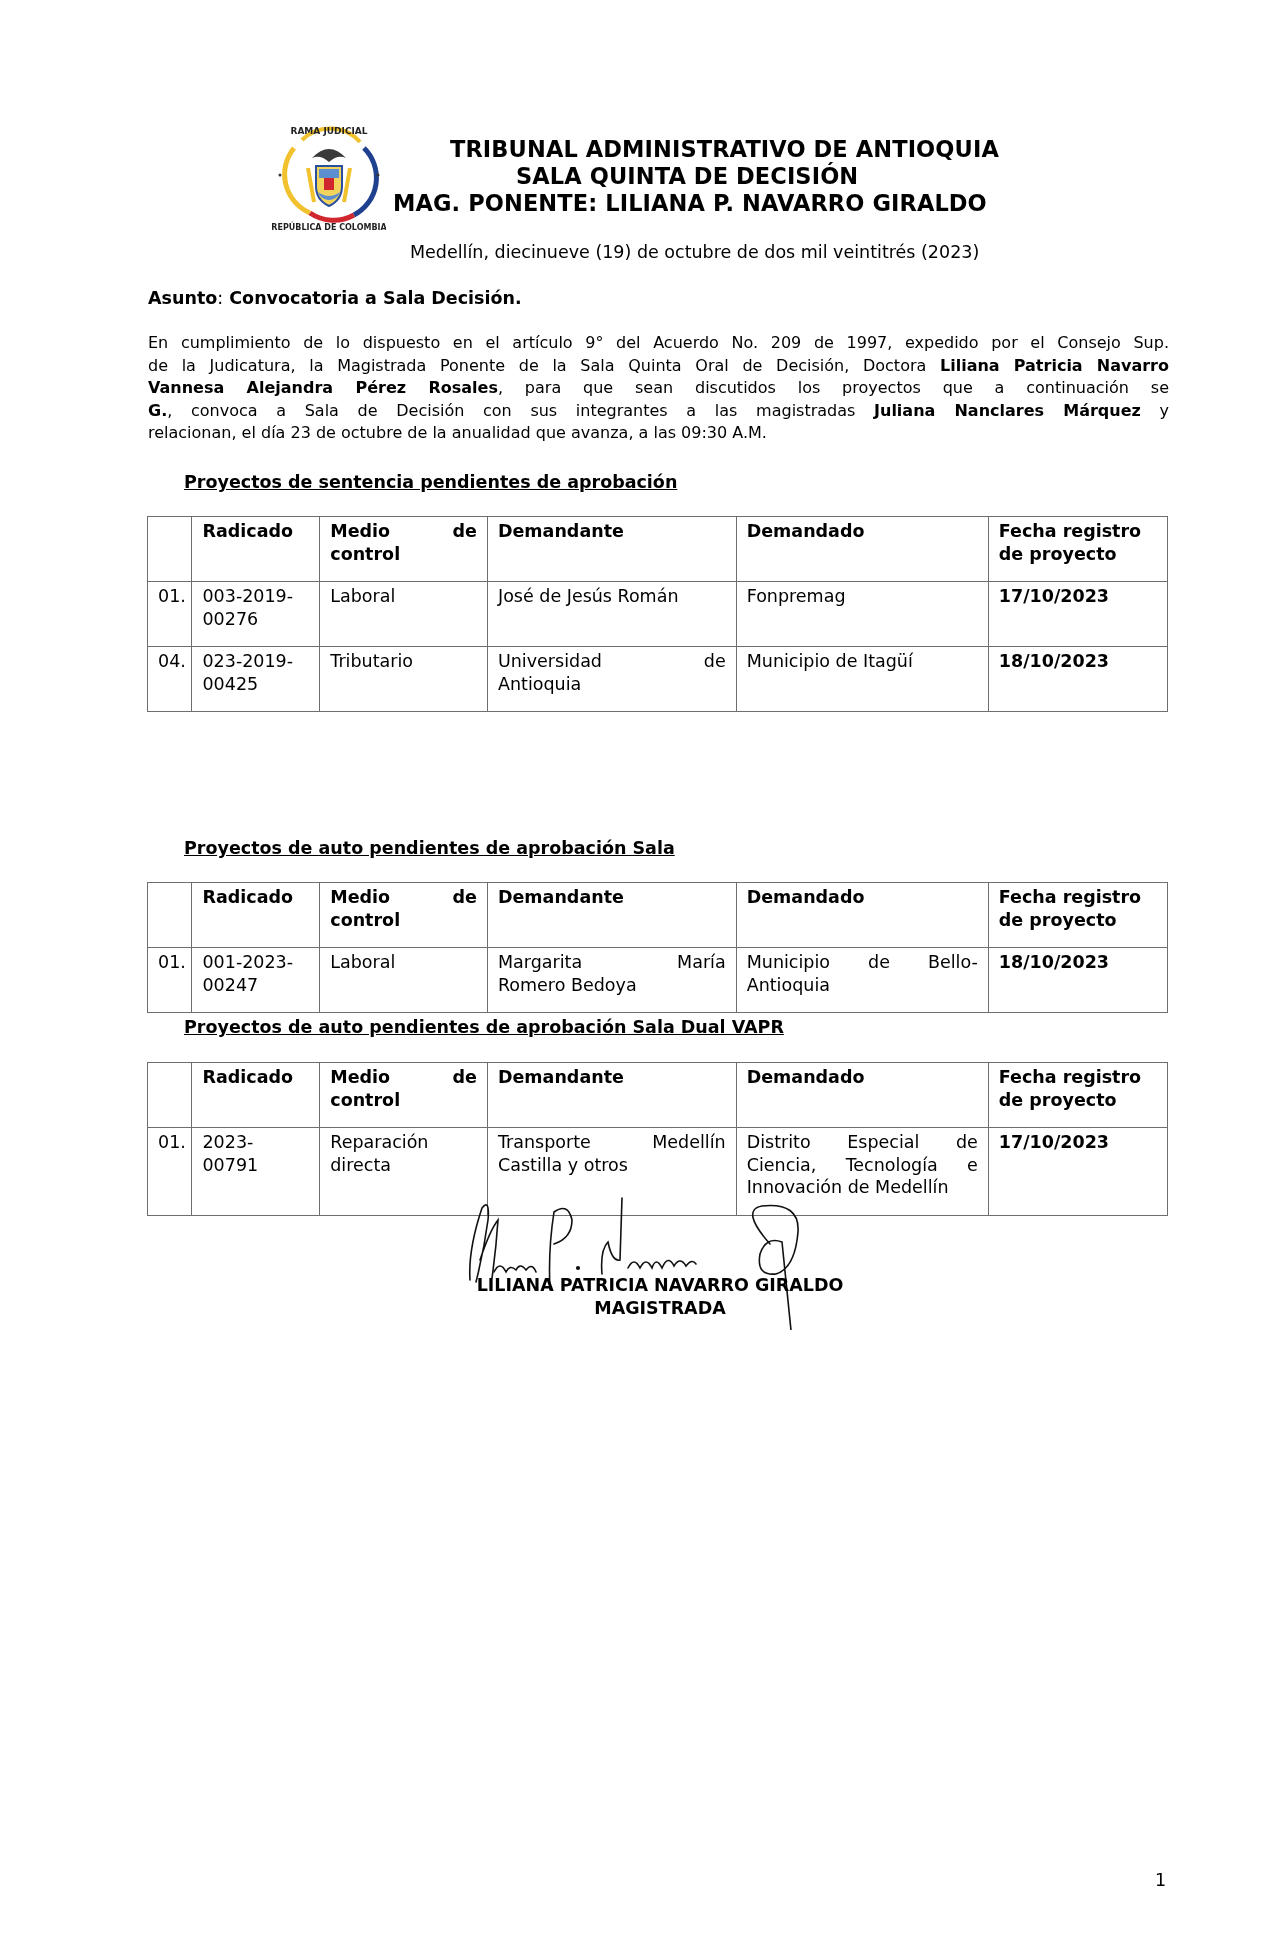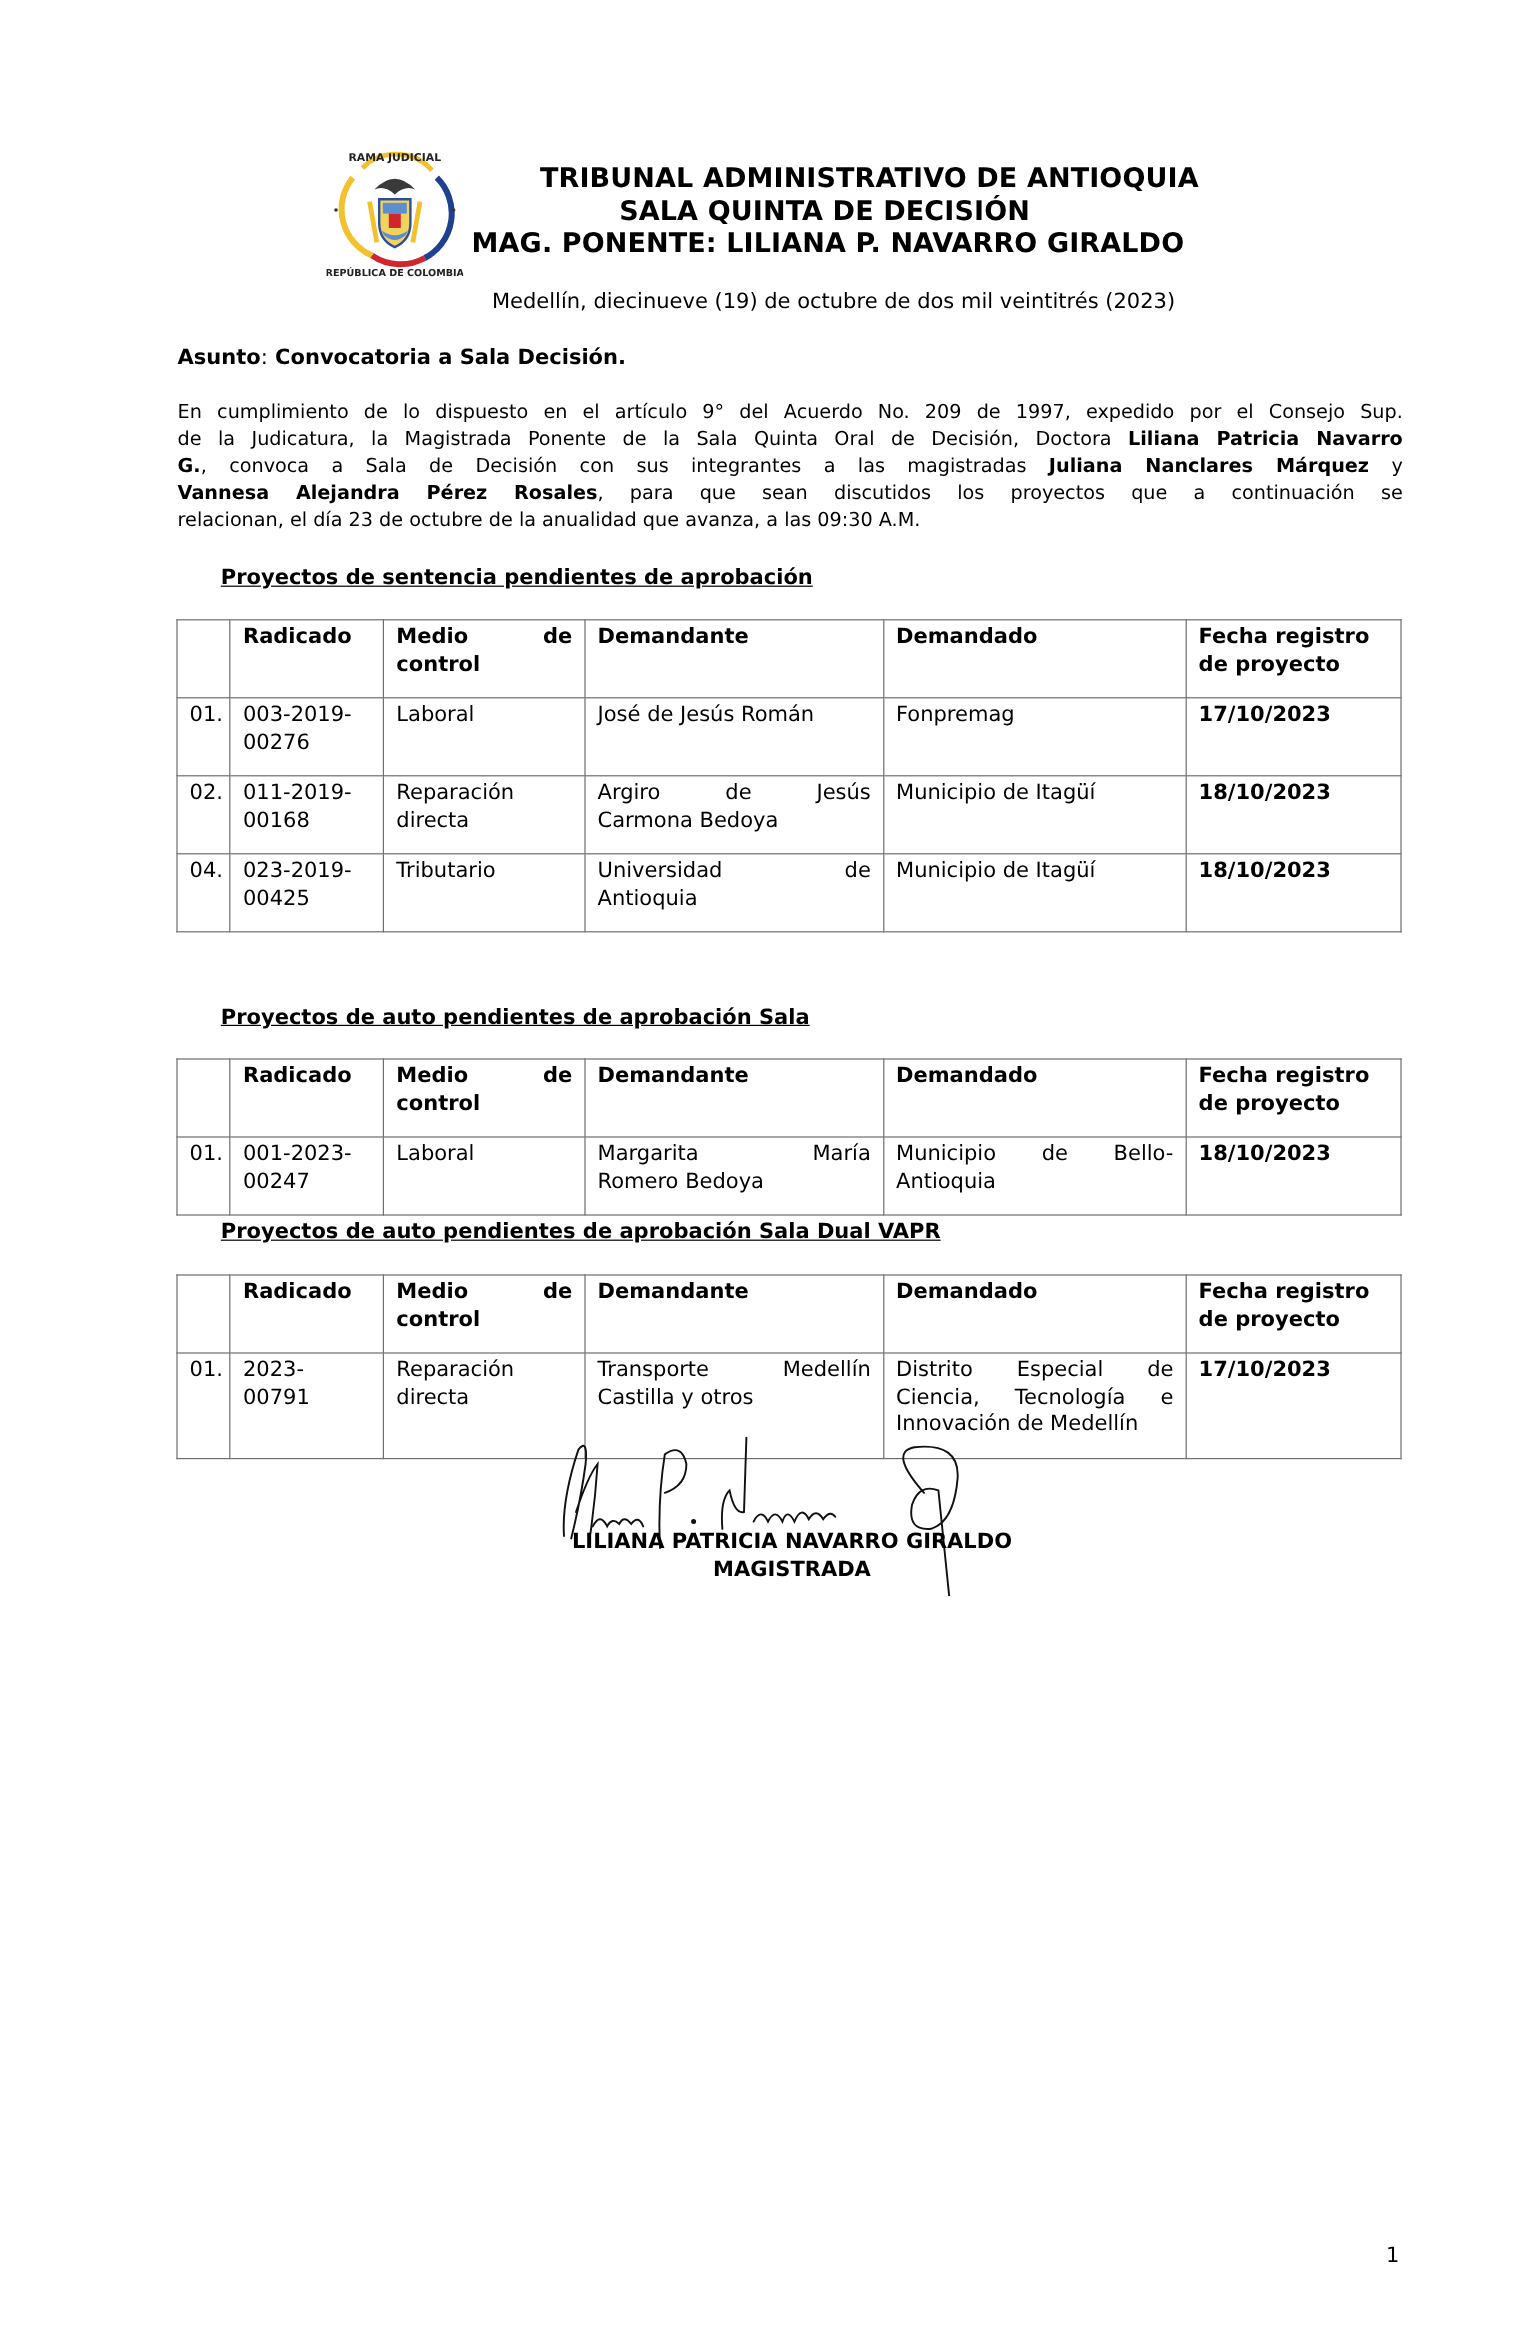--- a/index.html
+++ b/index.html
@@ -67,22 +67,22 @@
 
 <div class="abs date">Medellín, diecinueve (19) de octubre de dos mil veintitrés (2023)</div>
 
 <div class="abs asunto">
   <b>Asunto</b><span>:</span><b> Convocatoria a Sala Decisión.</b>
 </div>
 
 <div class="abs para">
   <span class="line"><span>En cumplimiento de lo dispuesto en el artículo 9° del Acuerdo No. 209 de 1997, expedido por el Consejo Sup.</span></span>
   <span class="line"><span>de la Judicatura, la Magistrada Ponente de la Sala Quinta Oral de Decisión, Doctora </span><b>Liliana Patricia Navarro</b></span>
+  <span class="line"><b>Vannesa Alejandra Pérez Rosales</b><span>, para que sean discutidos los proyectos que a continuación se</span></span>
   <span class="line"><b>G.</b><span>, convoca a Sala de Decisión con sus integrantes a las magistradas </span><b>Juliana Nanclares Márquez</b><span> y</span></span>
-  <span class="line"><b>Vannesa Alejandra Pérez Rosales</b><span>, para que sean discutidos los proyectos que a continuación se</span></span>
   <span class="line last"><span>relacionan, el día 23 de octubre de la anualidad que avanza, a las 09:30 A.M.</span></span>
 </div>
 
 <div class="abs sec" style="left:148px; top:472px;">Proyectos de sentencia pendientes de aprobación</div>
 <table class="grid" style="top:516px;">
   <colgroup>
       <col class="c0">
       <col class="c1">
       <col class="c2">
       <col class="c3">
@@ -103,34 +103,20 @@
     <td>
           <div>003-2019-</div>
           <div>00276</div>
         </td>
     <td>Laboral</td>
     <td>José de Jesús Román</td>
     <td>Fonpremag</td>
     <td class="bold">17/10/2023</td>
   </tr>
   <tr style="height:54px;">
-    <td>02.</td>
-    <td>
-          <div>011-2019-</div>
-          <div>00168</div>
-        </td>
-    <td>
-          <div>Reparación</div>
-          <div>directa</div>
-        </td>
-    <td><span class="jl">Argiro de Jesús</span><span>Carmona Bedoya</span></td>
-    <td>Municipio de Itagüí</td>
-    <td class="bold">18/10/2023</td>
-  </tr>
-  <tr style="height:54px;">
     <td>04.</td>
     <td>
           <div>023-2019-</div>
           <div>00425</div>
         </td>
     <td>Tributario</td>
     <td><span class="jl">Universidad de</span><span>Antioquia</span></td>
     <td>Municipio de Itagüí</td>
     <td class="bold">18/10/2023</td>
   </tr>

